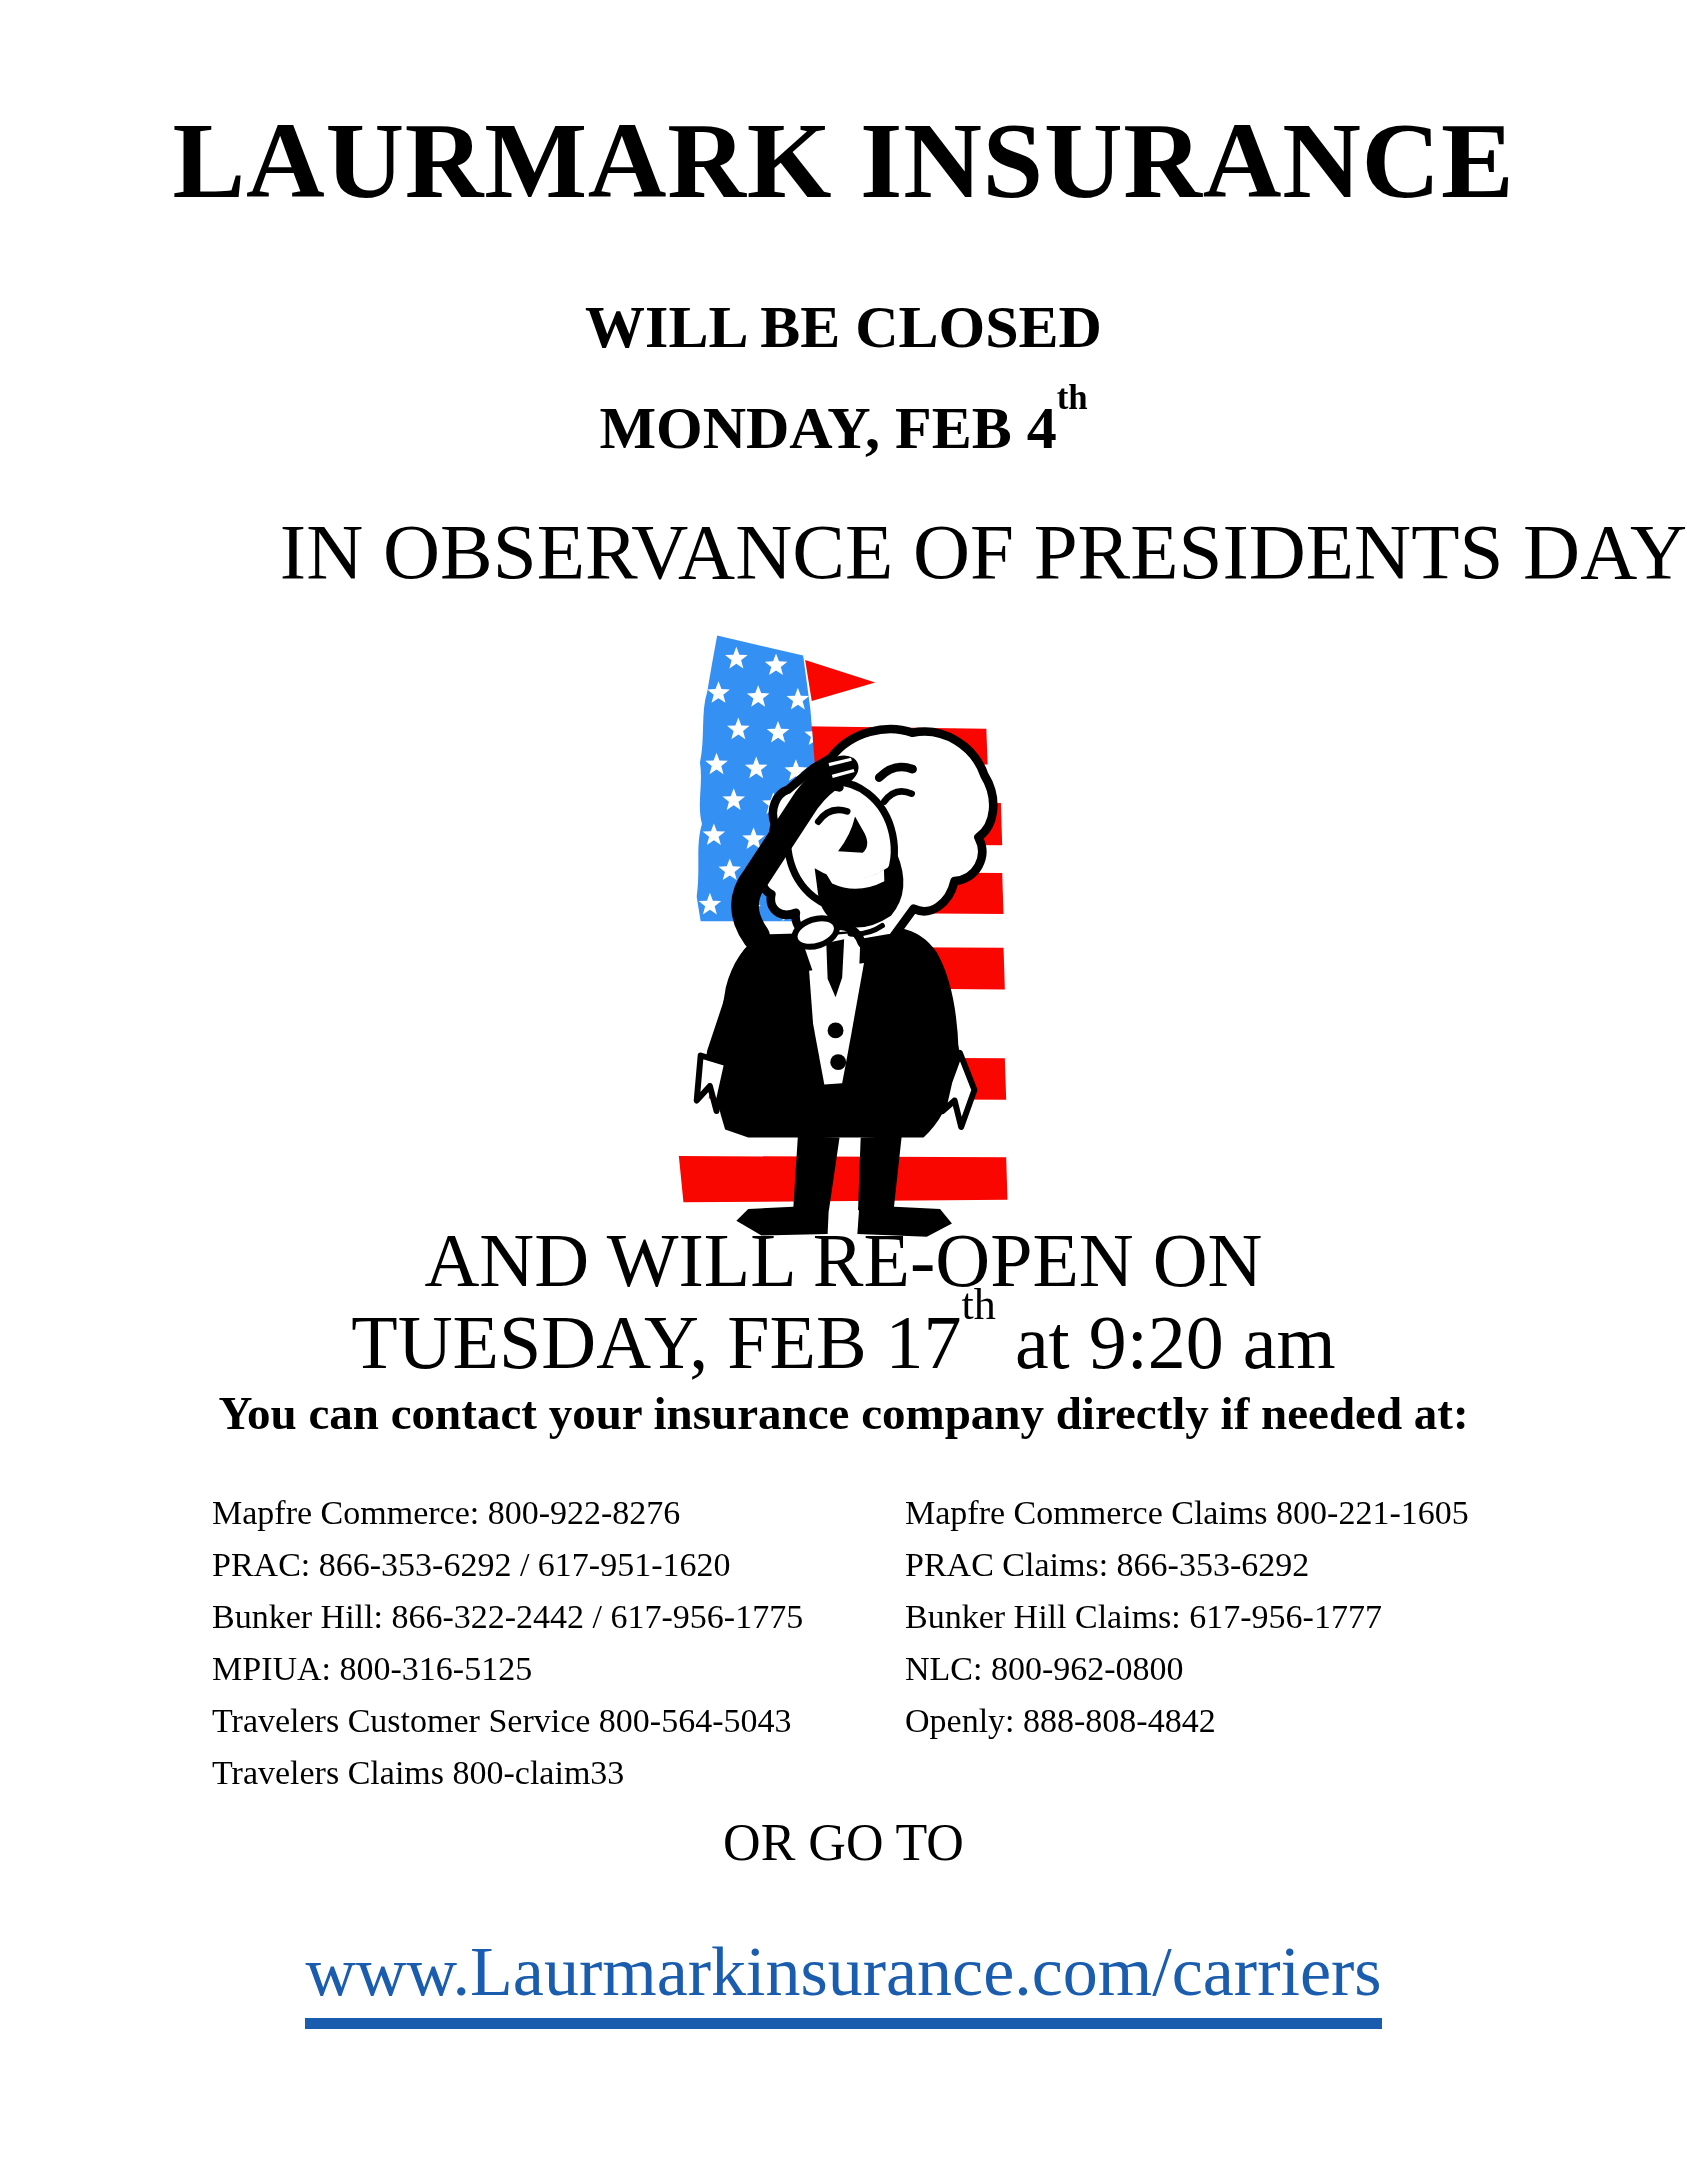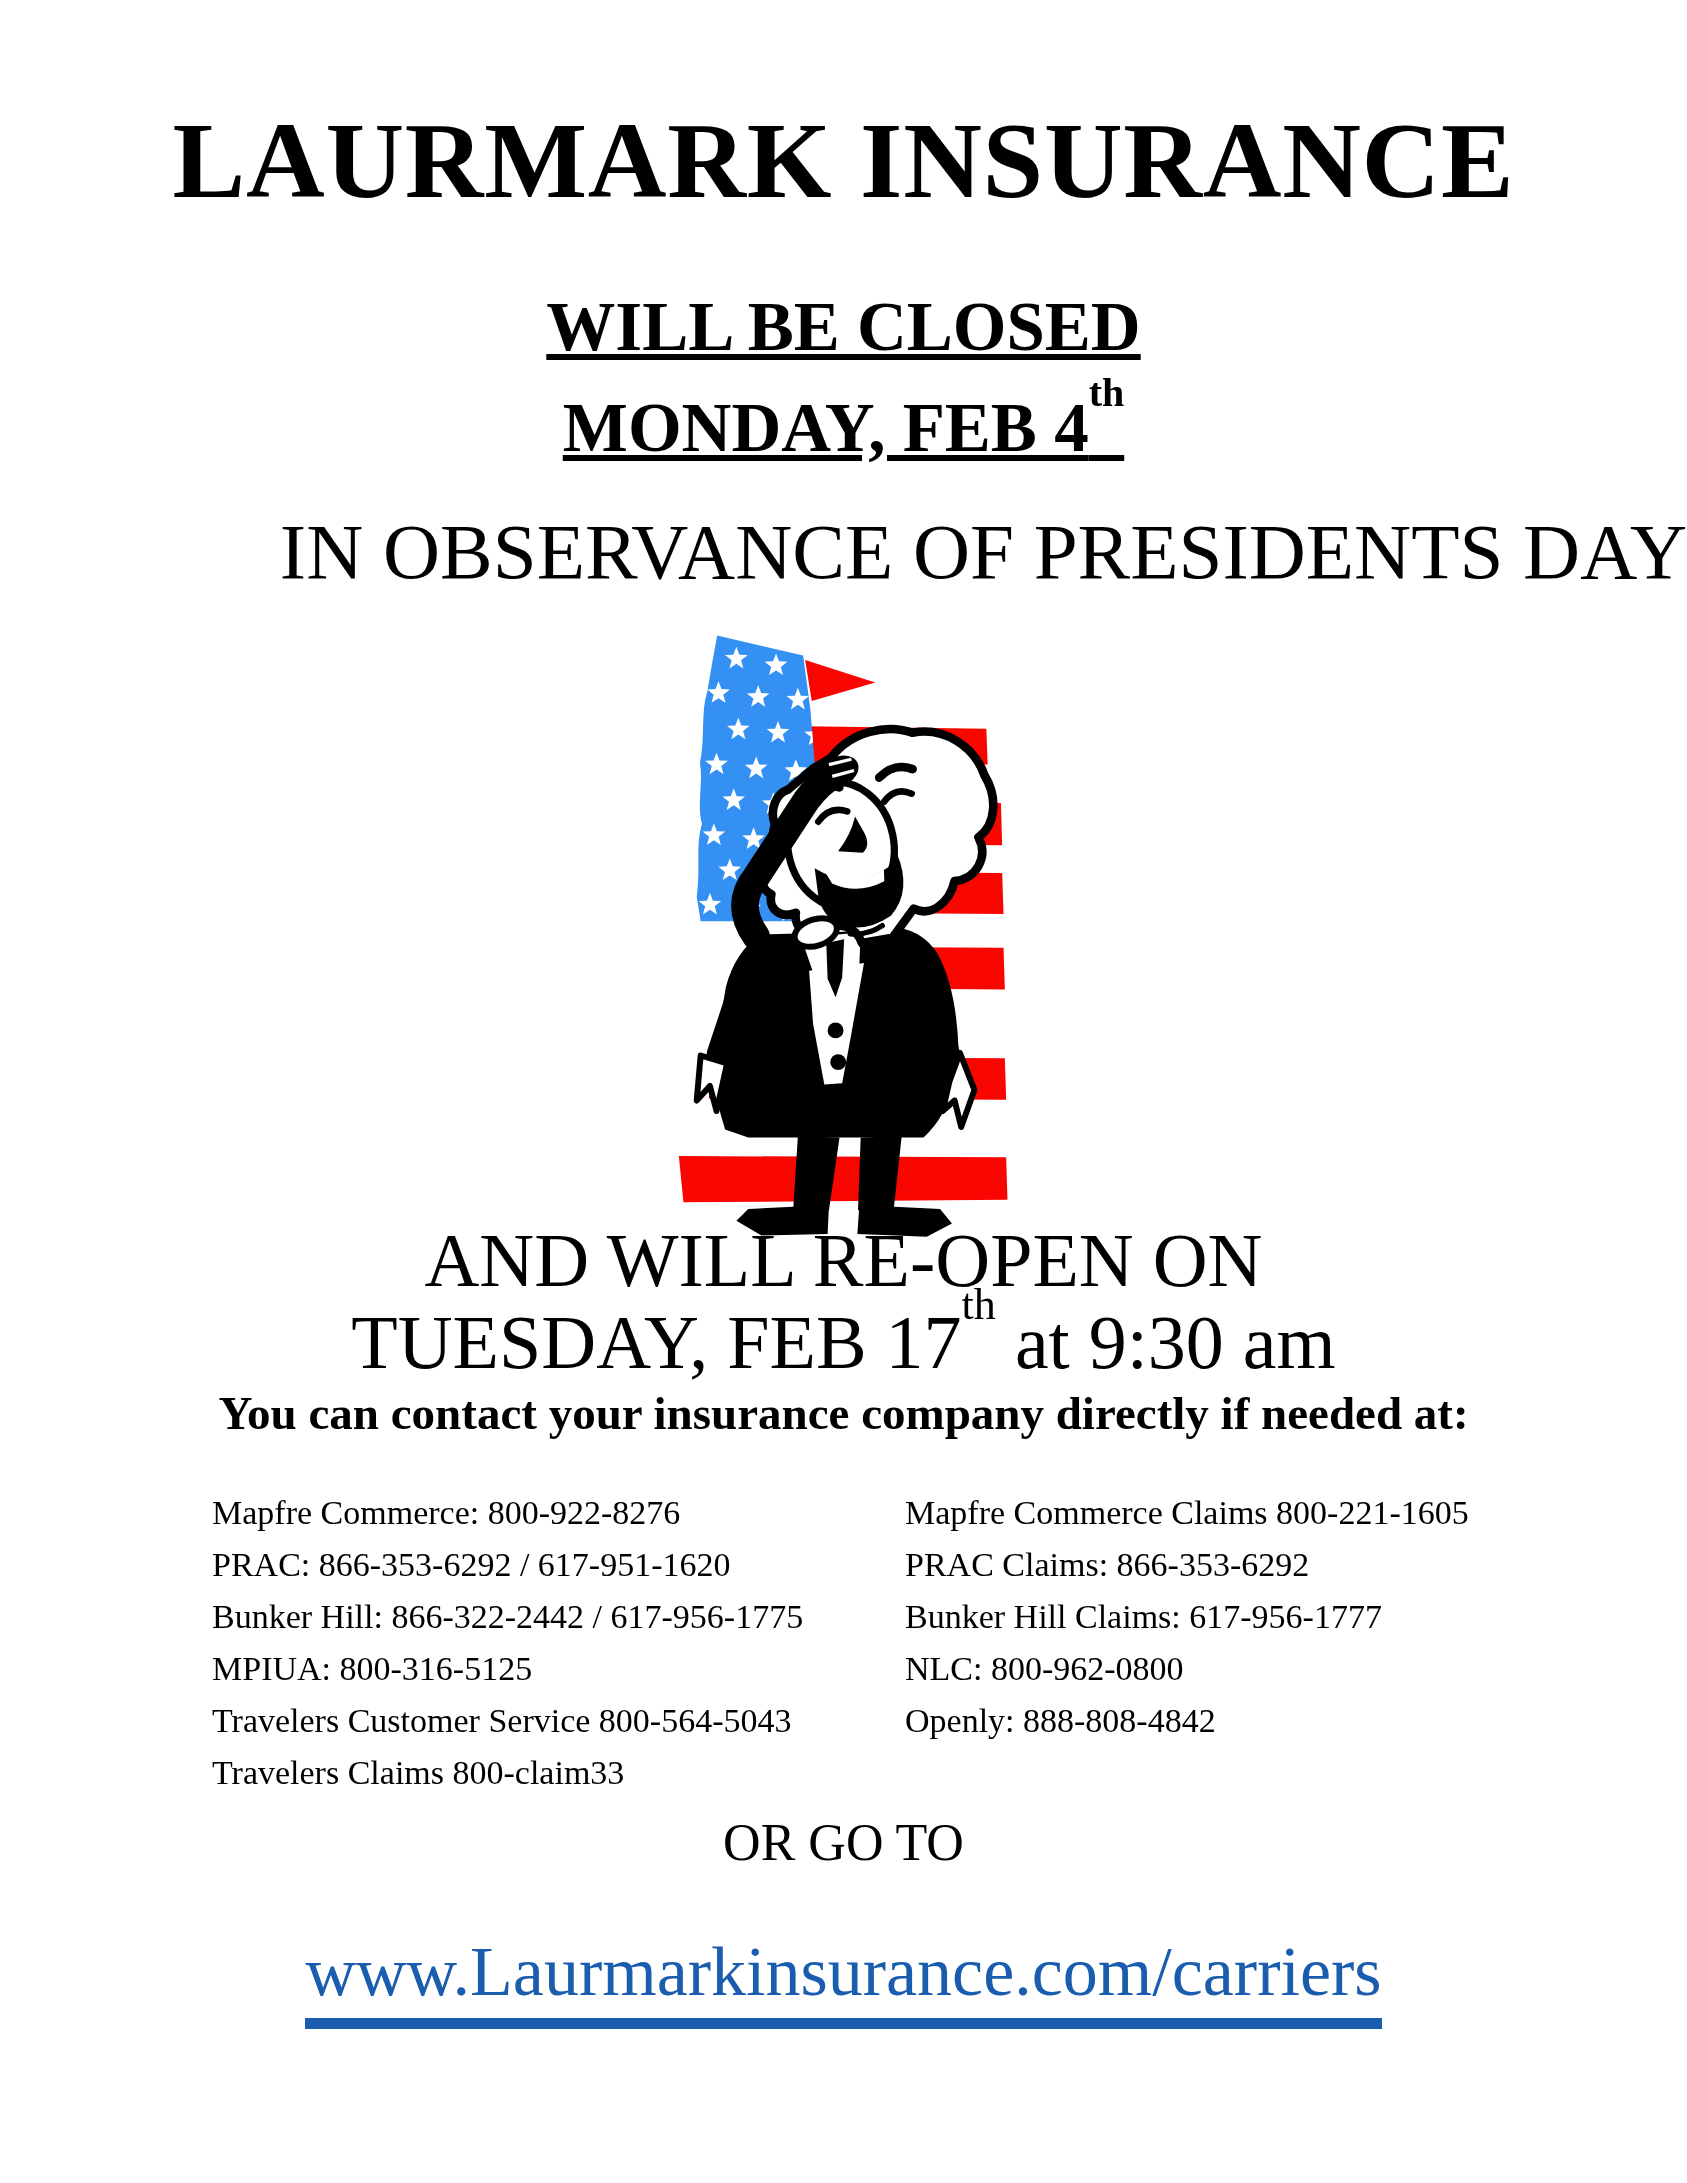--- a/index.html
+++ b/index.html
@@ -14,21 +14,21 @@
     position:relative;
     width:1687px;height:2183px;
     background:var(--paper);
     margin:0 auto;
     overflow:hidden;
     font-family:"Liberation Serif", serif;
     color:var(--ink);
   }
   .center{position:absolute;left:0;width:1687px;text-align:center;}
   .title{top:98px;font-size:109px;font-weight:bold;line-height:126px;letter-spacing:0.7px;}
-  .closed{top:277px;font-size:69px;font-weight:bold;line-height:101px;text-decoration:underline;}
+  .closed{top:277px;font-size:60px;font-weight:bold;line-height:101px;}
   .observance{top:508px;font-size:79px;font-weight:normal;line-height:87px;text-align:right;}
   .reopen{top:1219px;font-size:76px;font-weight:normal;line-height:82px;}
   .contact-intro{top:1391px;font-size:47px;font-weight:bold;line-height:44px;}
   .orgoto{top:1814px;font-size:52px;line-height:58px;}
   .urlline{top:1929px;font-size:70px;line-height:86px;}
   .site-link{
     color:var(--link-blue);
     text-decoration:none;
     border-bottom:11.2px solid var(--link-blue);
     padding-bottom:2.6px;
@@ -160,21 +160,21 @@
       <g>
         <path d="M 142,468 Q 108,420 142,378 L 218,262 Q 238,235 262,222" fill="none" stroke="#000" stroke-width="42" stroke-linecap="round"></path>
         <ellipse cx="268" cy="218" rx="30" ry="22" transform="rotate(-25 268 218)" fill="#000"></ellipse>
         <path d="M 252,208 L 286,200 M 257,226 L 290,217" stroke="#fff" stroke-width="5" fill="none"></path>
       </g>
     </g>
   </svg>
 
   <div class="center reopen">
     <div>AND WILL RE-OPEN ON</div>
-    <div><span>TUESDAY, FEB 17</span><sup class="sp">th</sup><span> at 9:30 am</span></div>
+    <div><span>TUESDAY, FEB 17</span><sup class="sp">th</sup><span> at 9:20 am</span></div>
   </div>
 
   <div class="center contact-intro">You can contact your insurance company directly if needed at:</div>
 
   <div class="contact-col col-left">
     <div>Mapfre Commerce: 800-922-8276</div>
     <div>PRAC: 866-353-6292 / 617-951-1620</div>
     <div>Bunker Hill: 866-322-2442 / 617-956-1775</div>
     <div>MPIUA: 800-316-5125</div>
     <div>Travelers Customer Service 800-564-5043</div>

